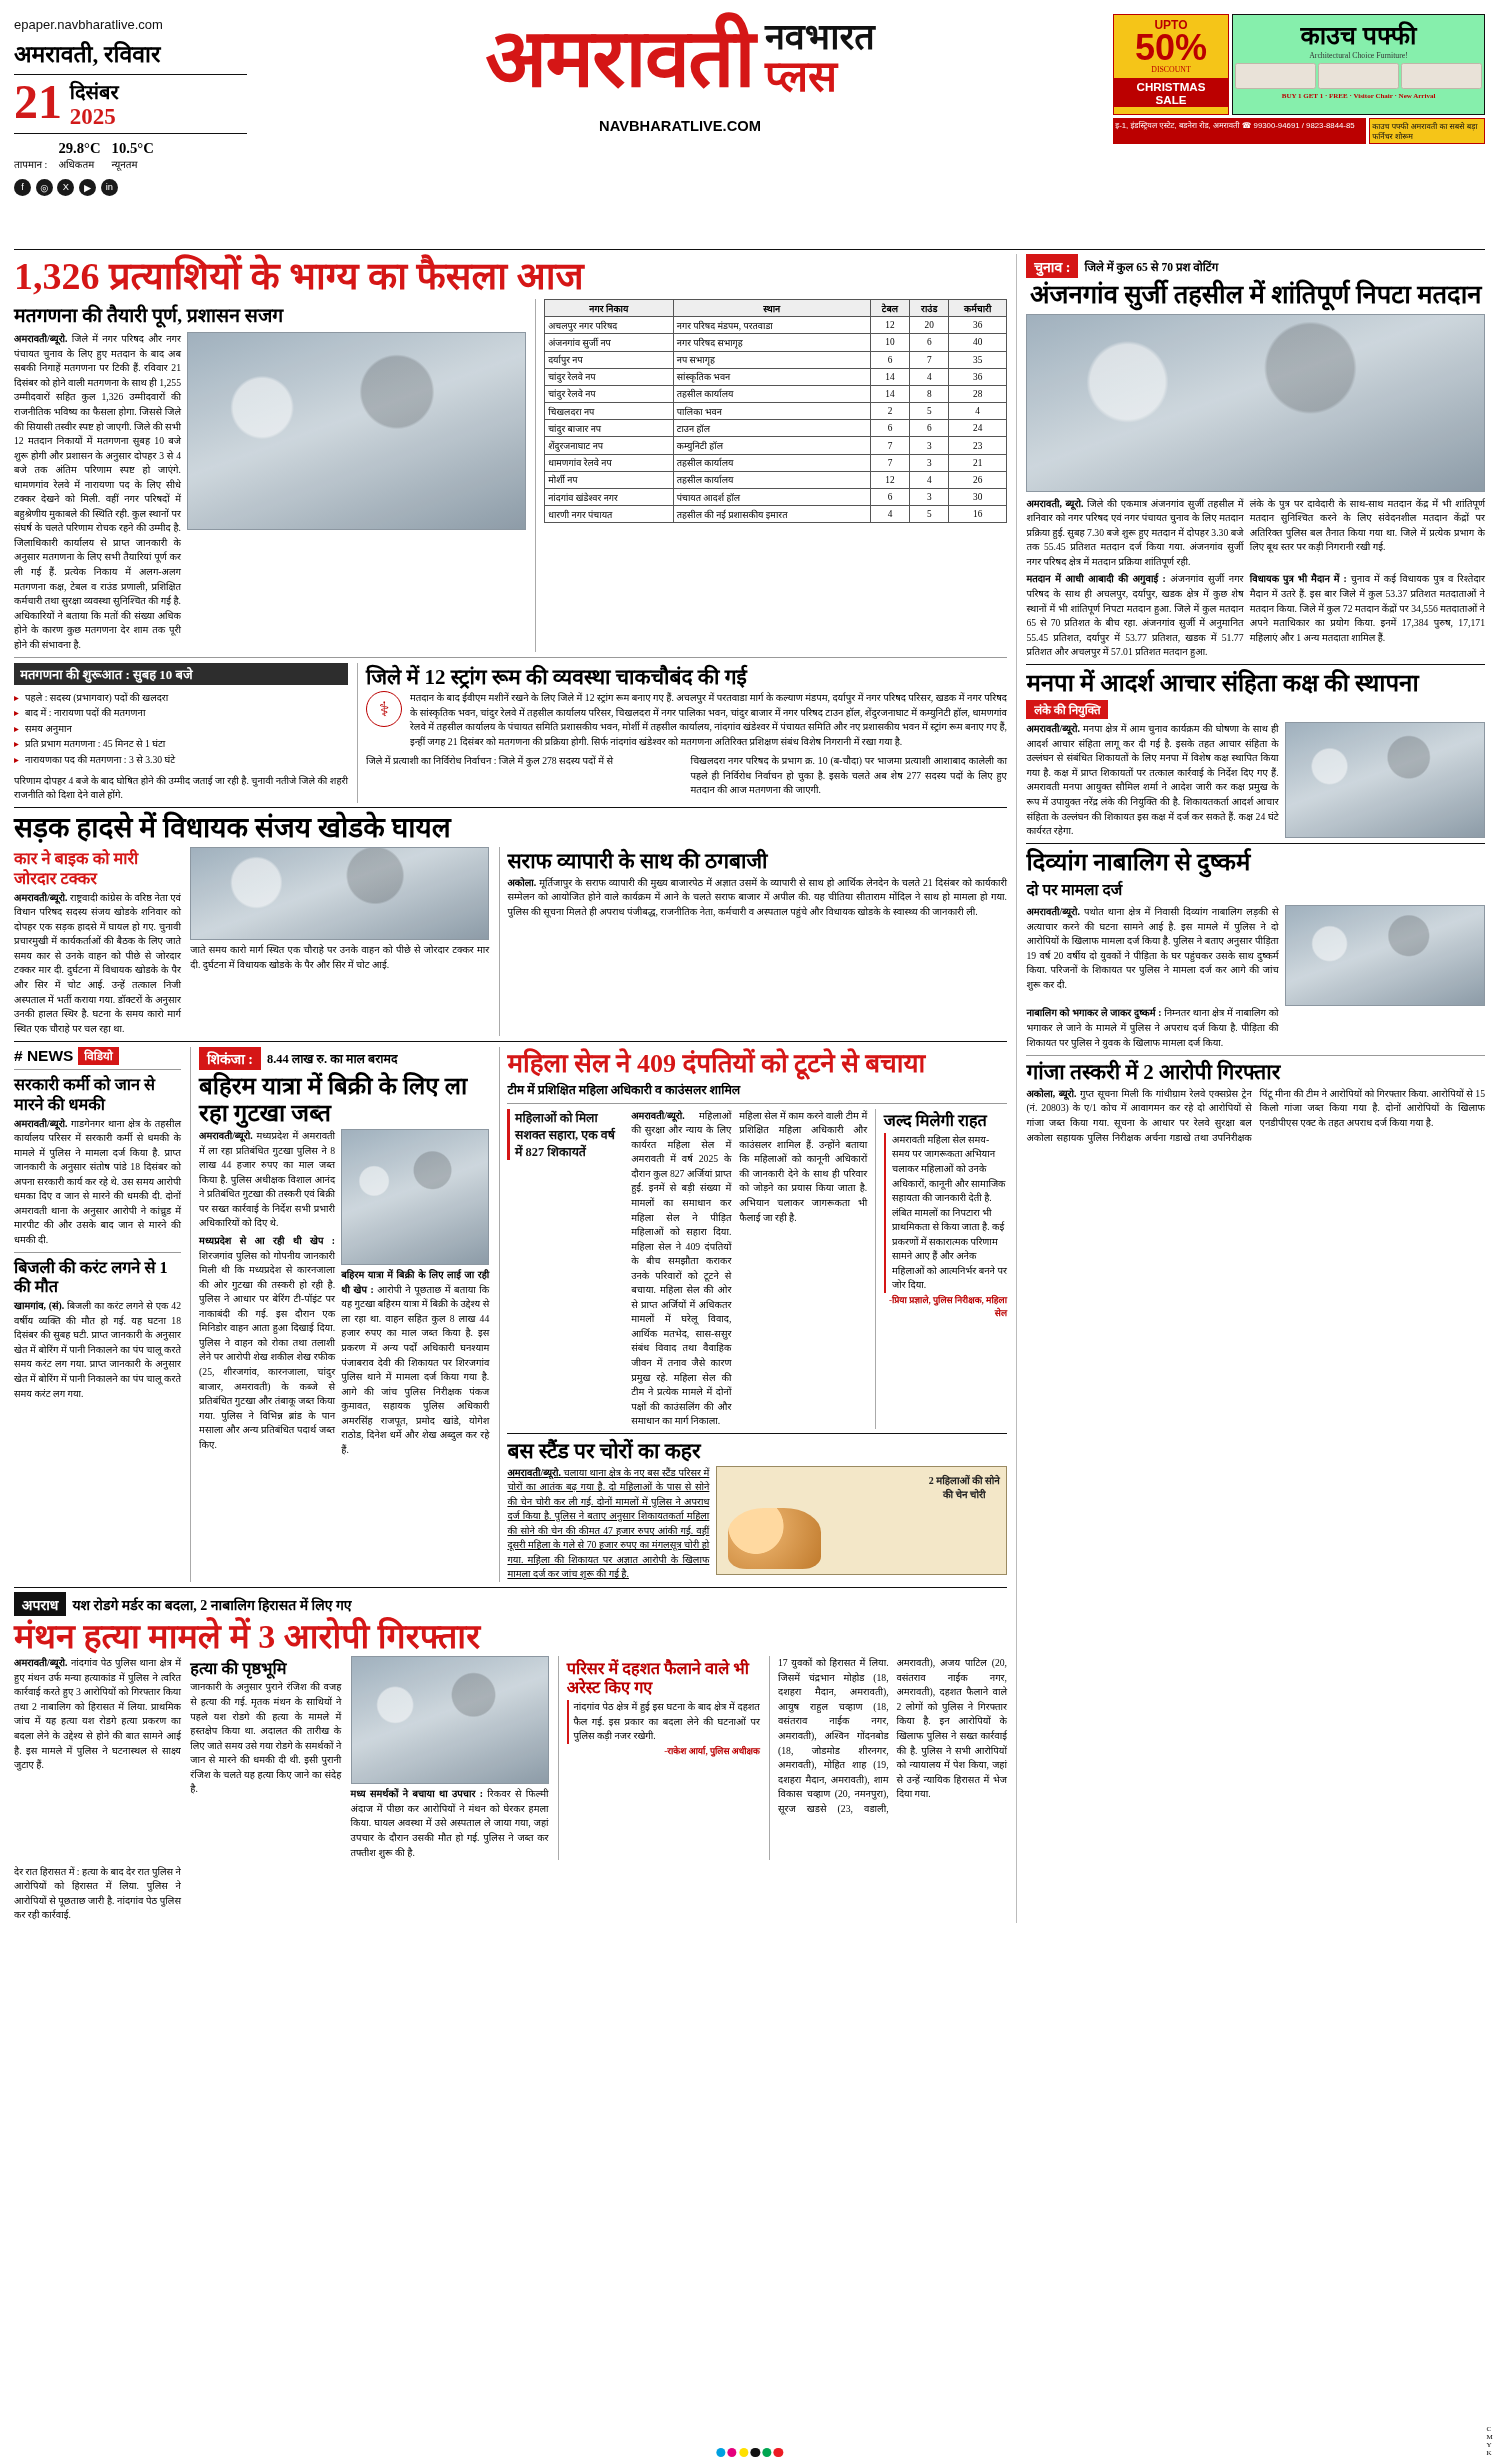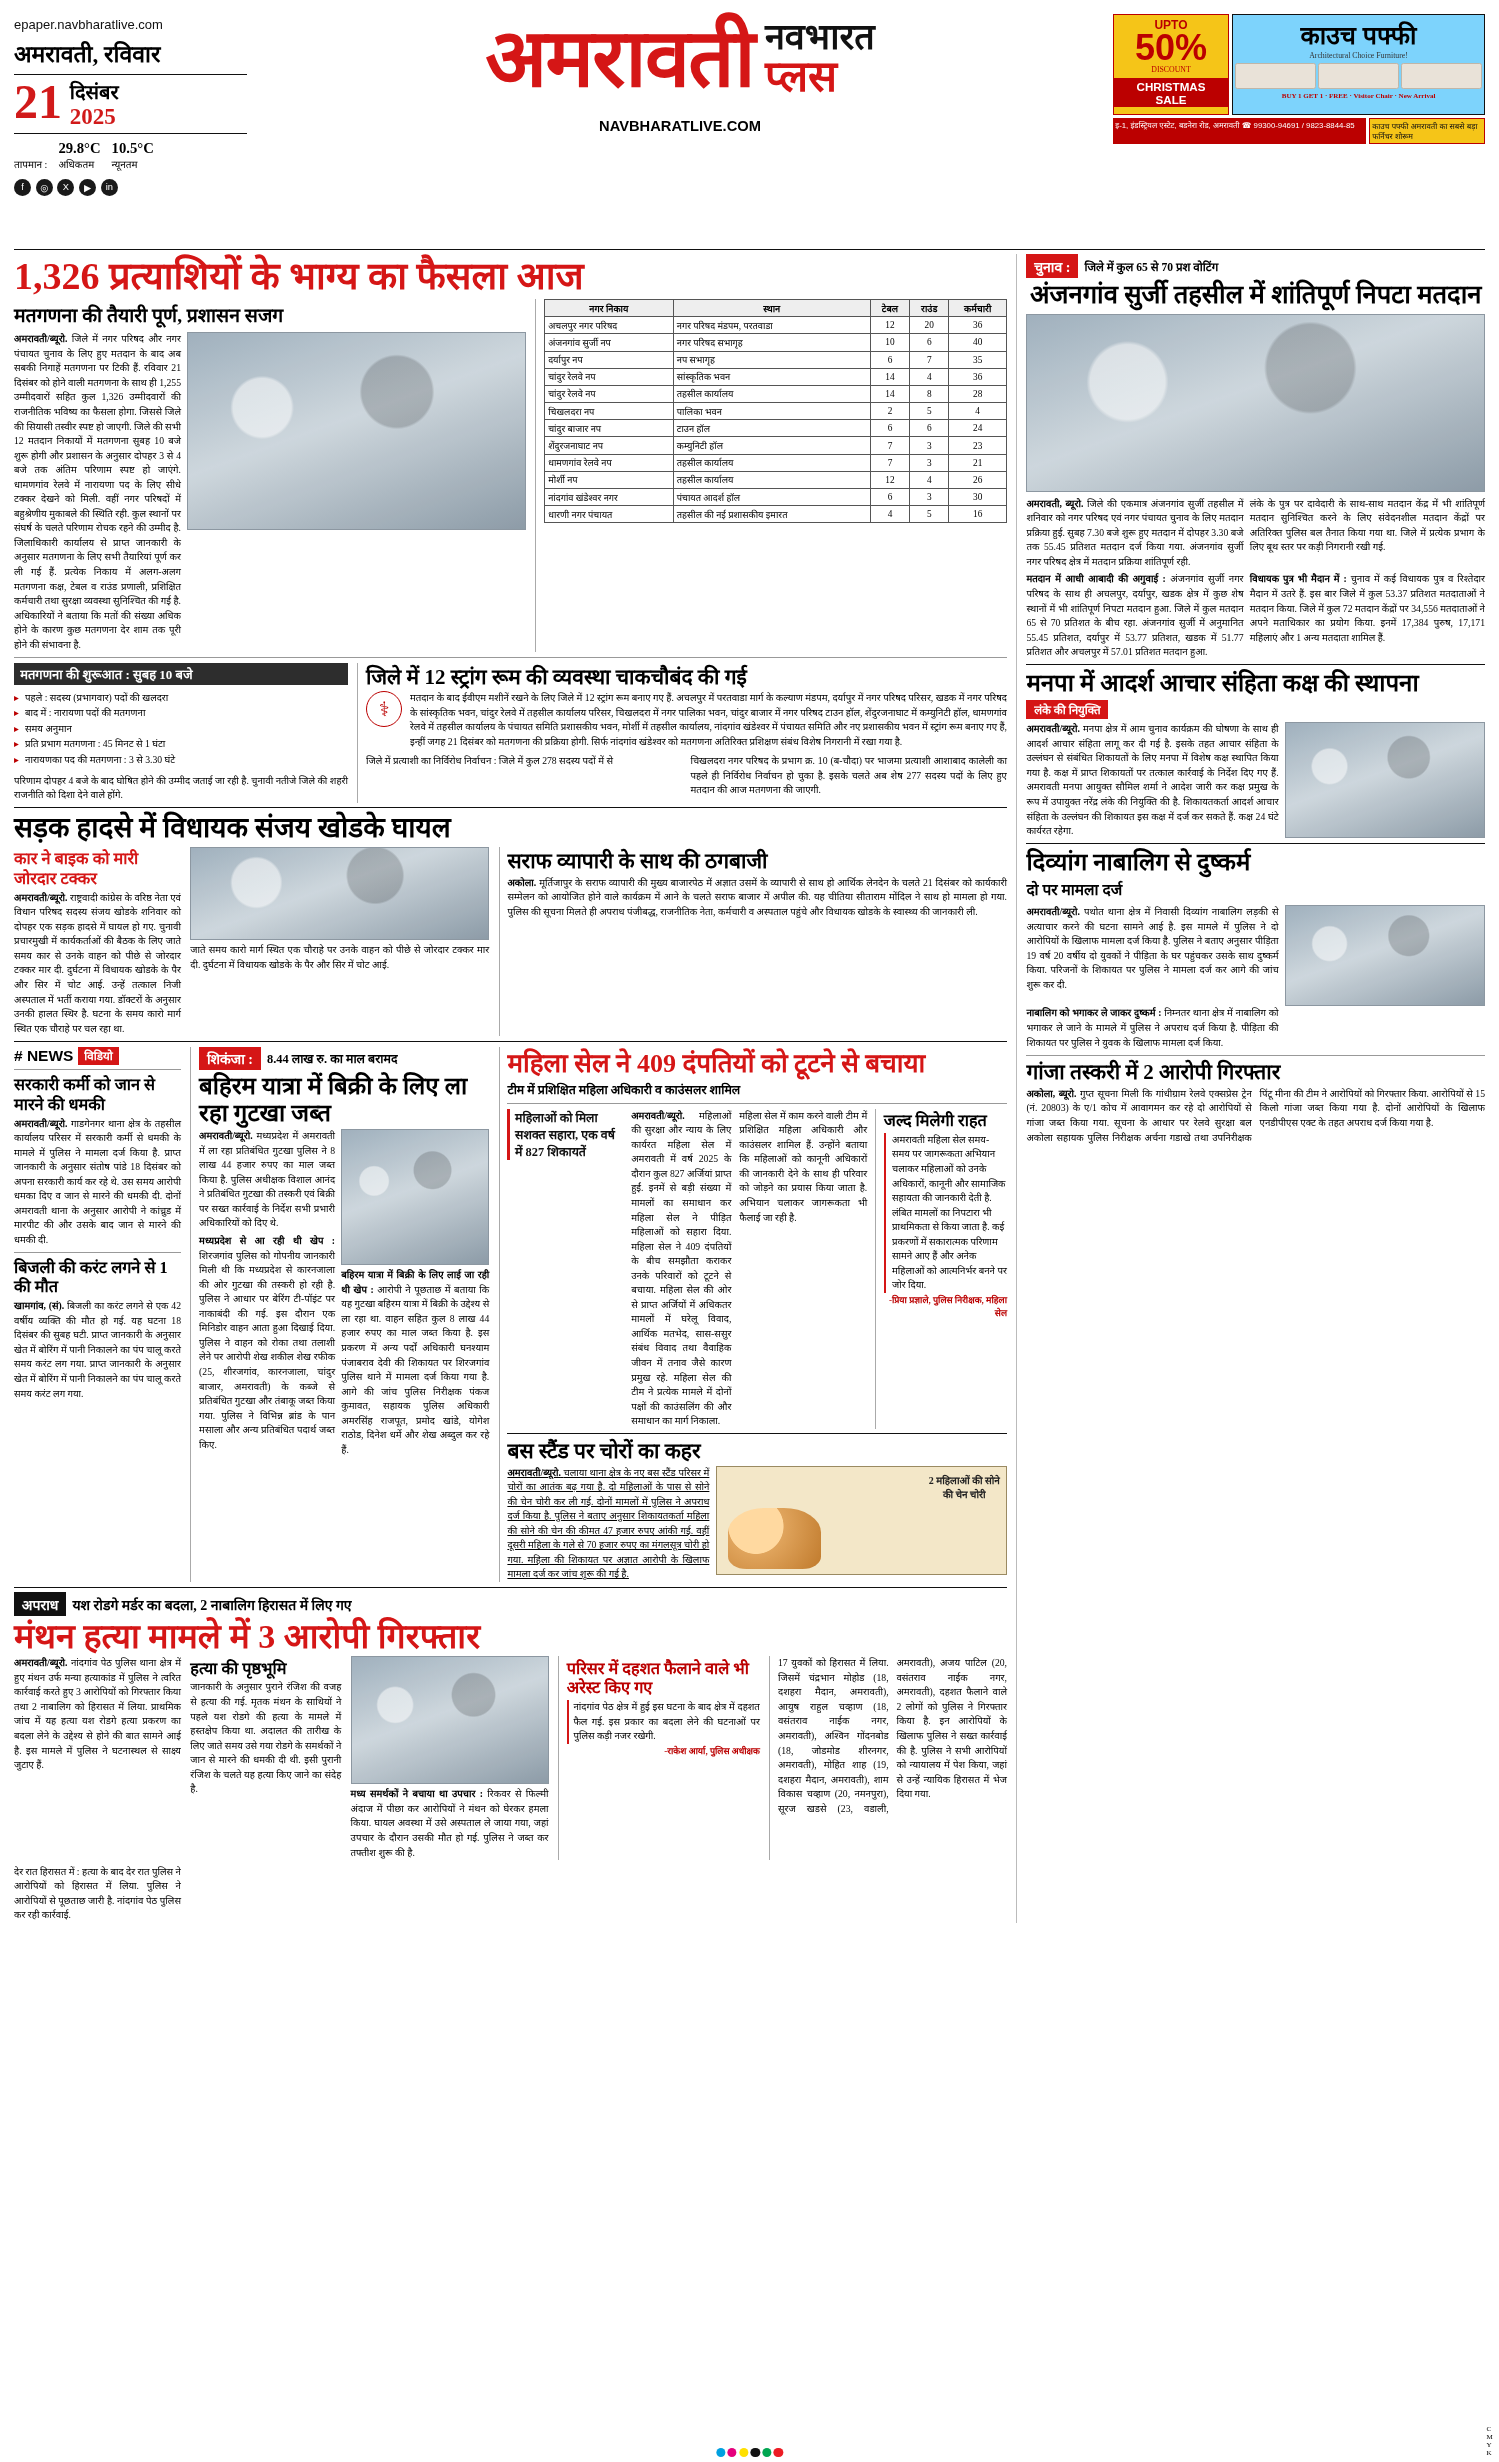--- a/index.html
+++ b/index.html
@@ -40,21 +40,21 @@
   .logo-sub .l1 { font-size:36px; line-height:1; }
   .logo-sub .l2 { font-size:43px; line-height:1; color:#d51616; }
   .mh-web { margin-top:20px; font-size:14.7px; font-family:"Liberation Sans",sans-serif; font-weight:bold; }
   .mh-right { width:372px; display:flex; flex-direction:column; gap:3.1px; padding-top:3.1px;}
   .ad-top { display:flex; gap:3.1px; height:101px; }
   .ad-sale { width:116px; background:#f5c518; border:1.6px solid #b00; position:relative; color:#b00; text-align:center; }
   .ad-sale .upto { font-size:12px; font-weight:bold; margin-top:3.1px; font-family:"Liberation Sans",sans-serif;}
   .ad-sale .fifty { font-size:36px; font-weight:bold; line-height:0.9; font-family:"Liberation Sans",sans-serif;}
   .ad-sale .disc { font-size:7.8px; }
   .ad-sale .xmas { background:#b00; color:#fff; font-size:11.6px; font-weight:bold; margin-top:4.7px; padding:1.6px; font-family:"Liberation Sans",sans-serif;}
-  .ad-couch { flex:1; border:1.6px solid #111; background:#7dd3fc; text-align:center; padding:2.3px; }
+  .ad-couch { flex:1; border:1.6px solid #111; background:#86efac; text-align:center; padding:2.3px; }
   .ad-couch .brand { font-size:25px; font-weight:bold; font-family:"Liberation Sans",sans-serif; }
   .ad-couch .tag { font-size:7.8px; color:#333; }
   .ad-couch .row { display:flex; gap:2.3px; margin-top:3.1px; }
   .sofa { flex:1; height:26px; background:#e9e2d8; border:0.8px solid #c0b6a8; border-radius:2.3px; }
   .ad-couch .offer { font-size:7px; color:#b00; font-weight:bold; margin-top:2.3px; }
   .ad-bot { display:flex; gap:3.1px; height:26px; font-size:7.8px; font-family:"Liberation Sans",sans-serif; }
   .ad-bot .b1 { flex:1; background:#b00; color:#fff; padding:2.3px; }
   .ad-bot .b2 { width:116px; background:#f5c518; border:0.8px solid #b00; padding:2.3px; color:#111; }
 
   

